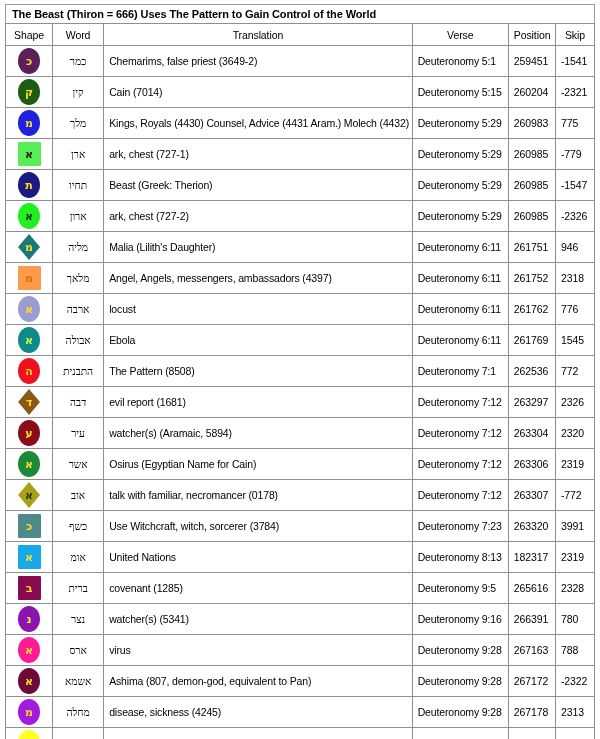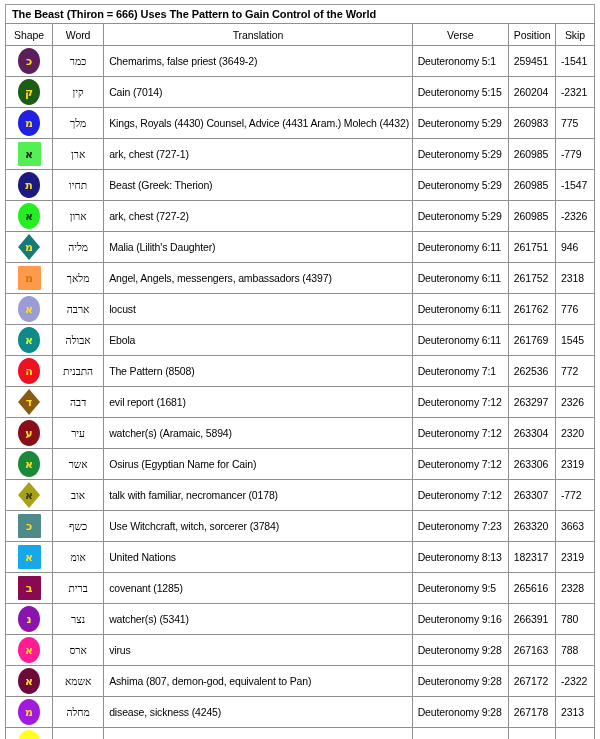--- a/index.html
+++ b/index.html
@@ -275,21 +275,21 @@
           <td class="skip-c">-772</td>
         </tr>
         <tr>
           <td class="shape-c"><span class="glyphbox square" style="background: rgb(79, 138, 138); color: rgb(255, 221, 34);">
               <span>כ</span>
             </span></td>
           <td class="word-c">כשף</td>
           <td class="trans-c">Use Witchcraft, witch, sorcerer (3784)</td>
           <td class="verse-c">Deuteronomy 7:23</td>
           <td class="pos-c">263320</td>
-          <td class="skip-c">3663</td>
+          <td class="skip-c">3991</td>
         </tr>
         <tr>
           <td class="shape-c"><span class="glyphbox square" style="background: rgb(22, 168, 232); color: rgb(255, 221, 34);">
               <span>א</span>
             </span></td>
           <td class="word-c">אומ</td>
           <td class="trans-c">United Nations</td>
           <td class="verse-c">Deuteronomy 8:13</td>
           <td class="pos-c">182317</td>
           <td class="skip-c">2319</td>

